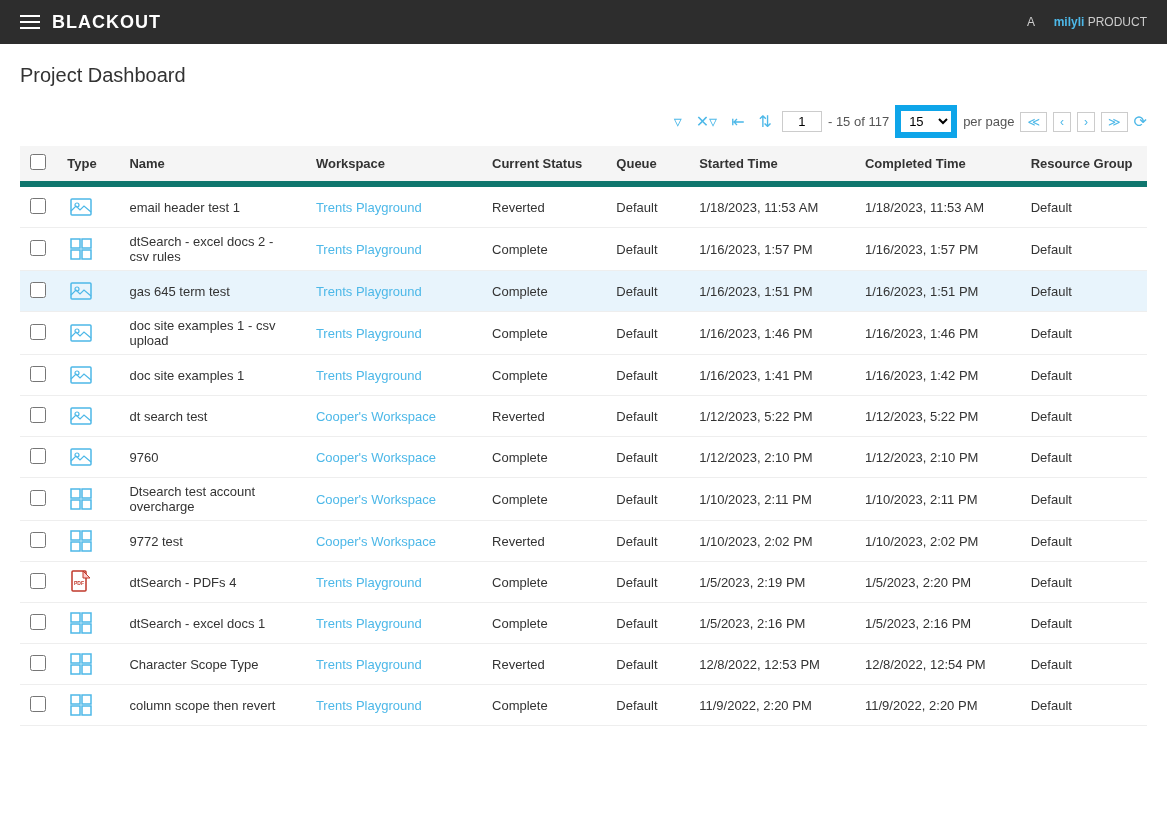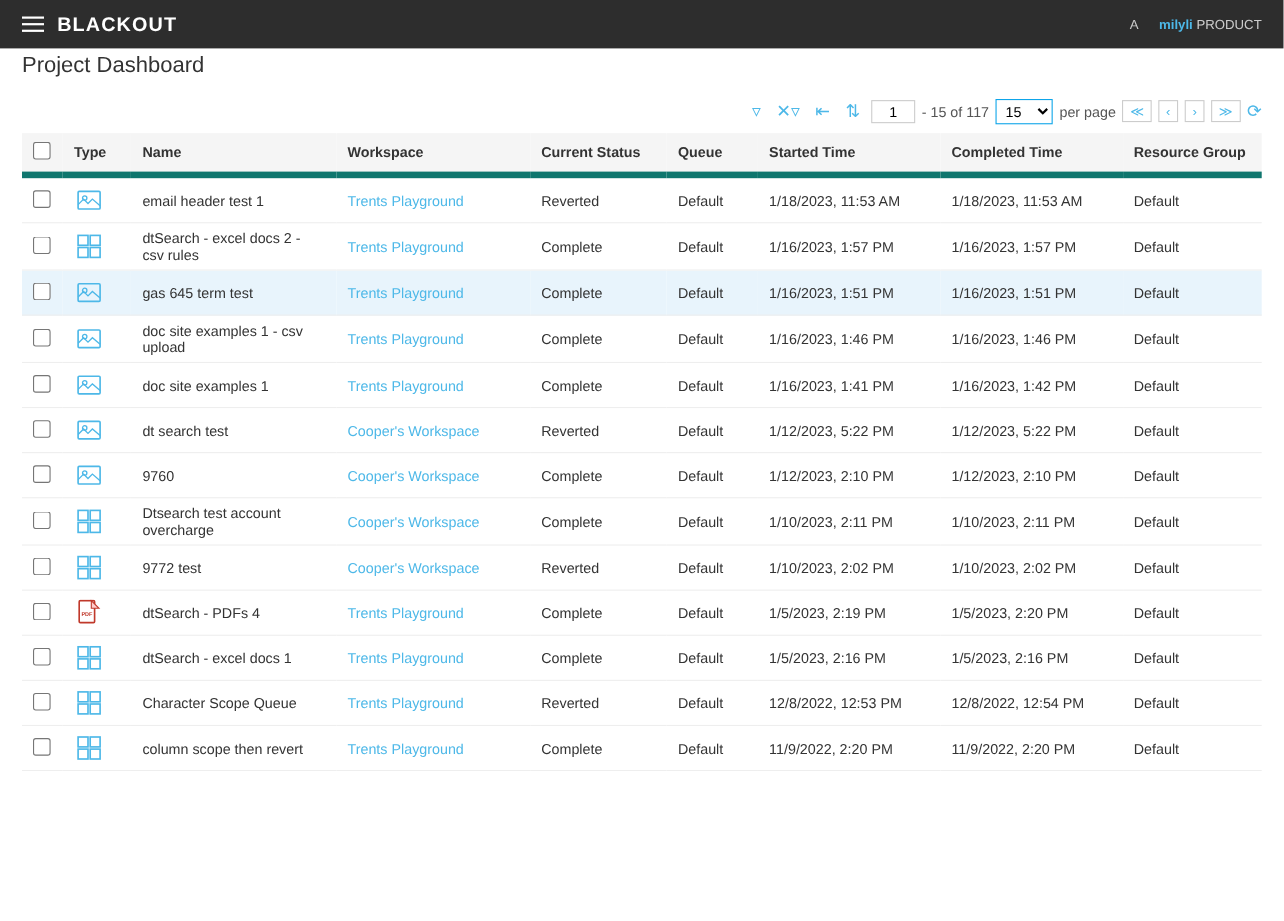--- a/index.html
+++ b/index.html
@@ -16,21 +16,21 @@
       height: 44px;
     }
     .header-left { display: flex; align-items: center; gap: 12px; }
     .header-logo { font-size: 18px; font-weight: bold; letter-spacing: 1px; color: #fff; }
     .hamburger { display: flex; flex-direction: column; gap: 4px; cursor: pointer; }
     .hamburger span { display: block; width: 20px; height: 2px; background: #fff; }
     .header-right { font-size: 12px; color: #ccc; }
     .header-right .milyli { color: #4db8e8; font-weight: bold; padding-left: 16px; }
 
     
-    .page-title-area { padding: 4px 20px 10px; }
+    .page-title-area { padding: 20px 20px 10px; }
     .page-title { font-size: 20px; font-weight: normal; color: #333; }
 
     
     .toolbar {
       display: flex;
       align-items: center;
       justify-content: flex-end;
       padding: 8px 20px;
       gap: 6px;
     }
@@ -42,21 +42,21 @@
     }
     .page-input {
       width: 40px;
       text-align: center;
       border: 1px solid #ccc;
       padding: 2px 4px;
       font-size: 13px;
     }
     .page-info { font-size: 13px; color: #555; white-space: nowrap; }
     .per-page-select {
-      border: 1px solid #0ea5e9;
+      border: 6px solid #0ea5e9;
       padding: 2px 4px;
       font-size: 13px;
       background: #fff;
     }
     .per-page-label { font-size: 13px; color: #555; }
     .nav-btn {
       border: 1px solid #ccc;
       background: #fff;
       color: #4db8e8;
       padding: 2px 6px;
@@ -623,21 +623,21 @@
       <div class="type-icon">
         <svg width="24" height="24" viewBox="0 0 24 24" fill="none" xmlns="http://www.w3.org/2000/svg">
       <rect x="2" y="2" width="9" height="9" stroke="#4db8e8" stroke-width="1.5" fill="none"></rect>
       <rect x="13" y="2" width="9" height="9" stroke="#4db8e8" stroke-width="1.5" fill="none"></rect>
       <rect x="2" y="13" width="9" height="9" stroke="#4db8e8" stroke-width="1.5" fill="none"></rect>
       <rect x="13" y="13" width="9" height="9" stroke="#4db8e8" stroke-width="1.5" fill="none"></rect>
     </svg>
       </div>
     </td>
     <td class="col-name">
-      <span style="color:#333">Character Scope Queue</span>
+      <span style="color:#333">Character Scope Type</span>
     </td>
     <td class="col-workspace">
       <a class="link">Trents Playground</a>
     </td>
     <td class="col-status">
       <span>Reverted</span>
     </td>
     <td class="col-queue">
       <span>Default</span>
     </td>

